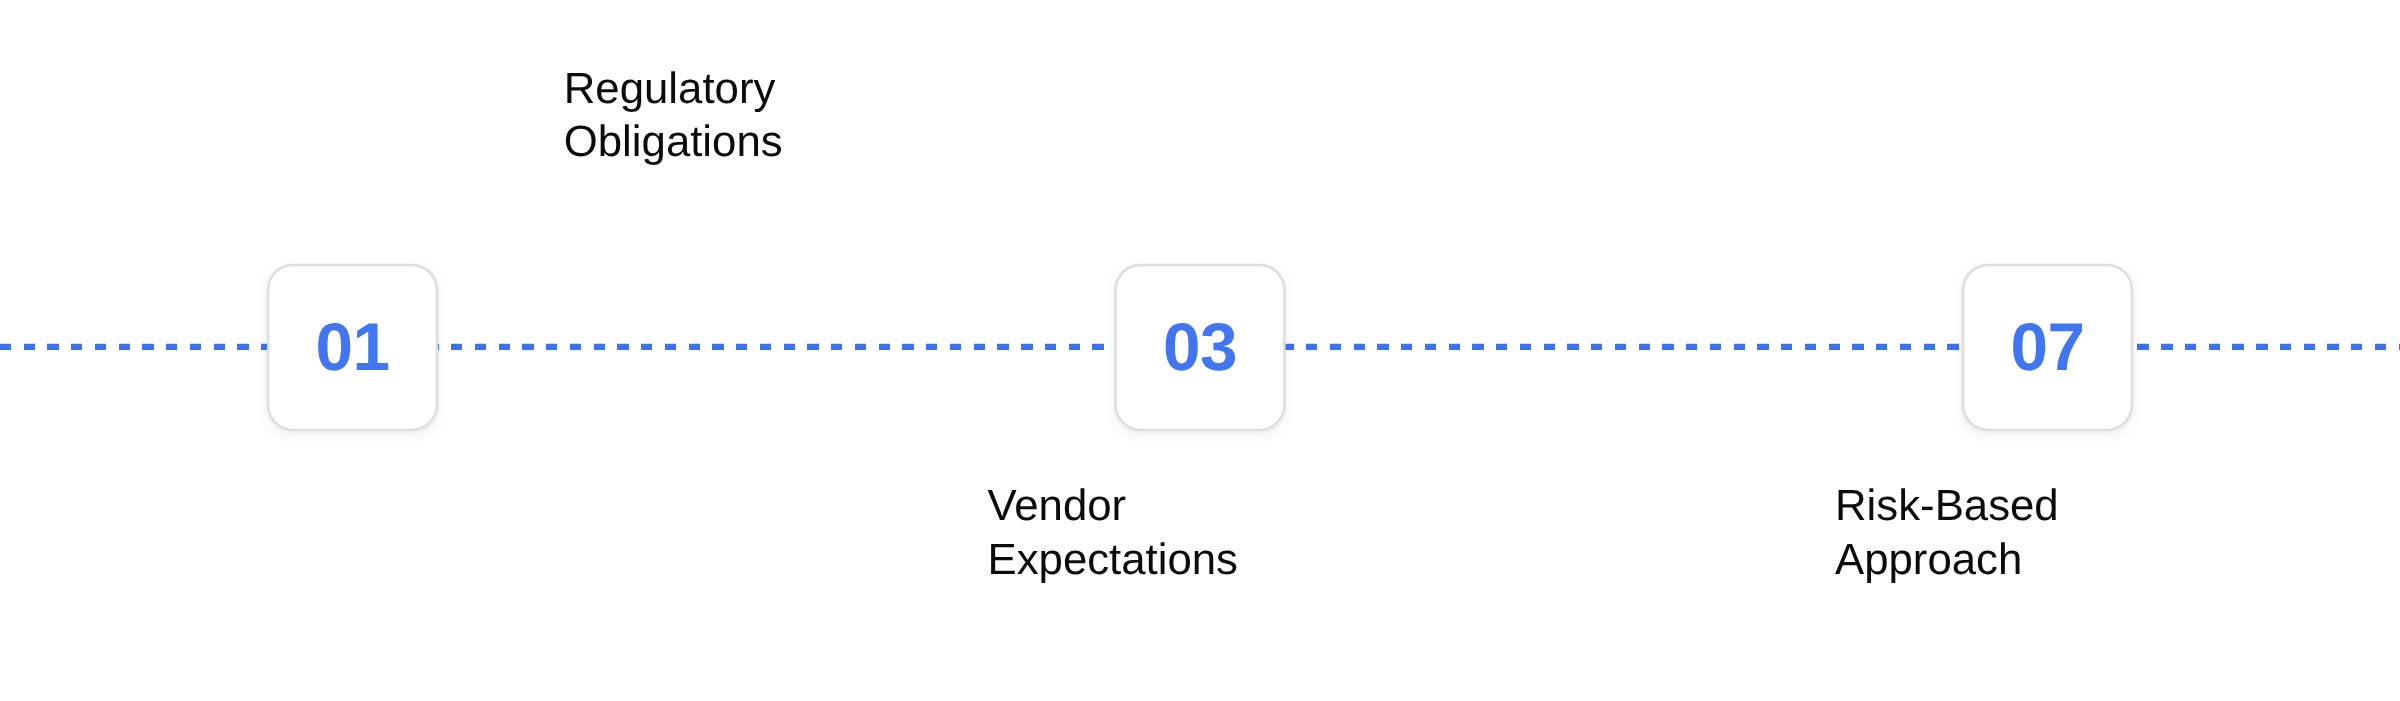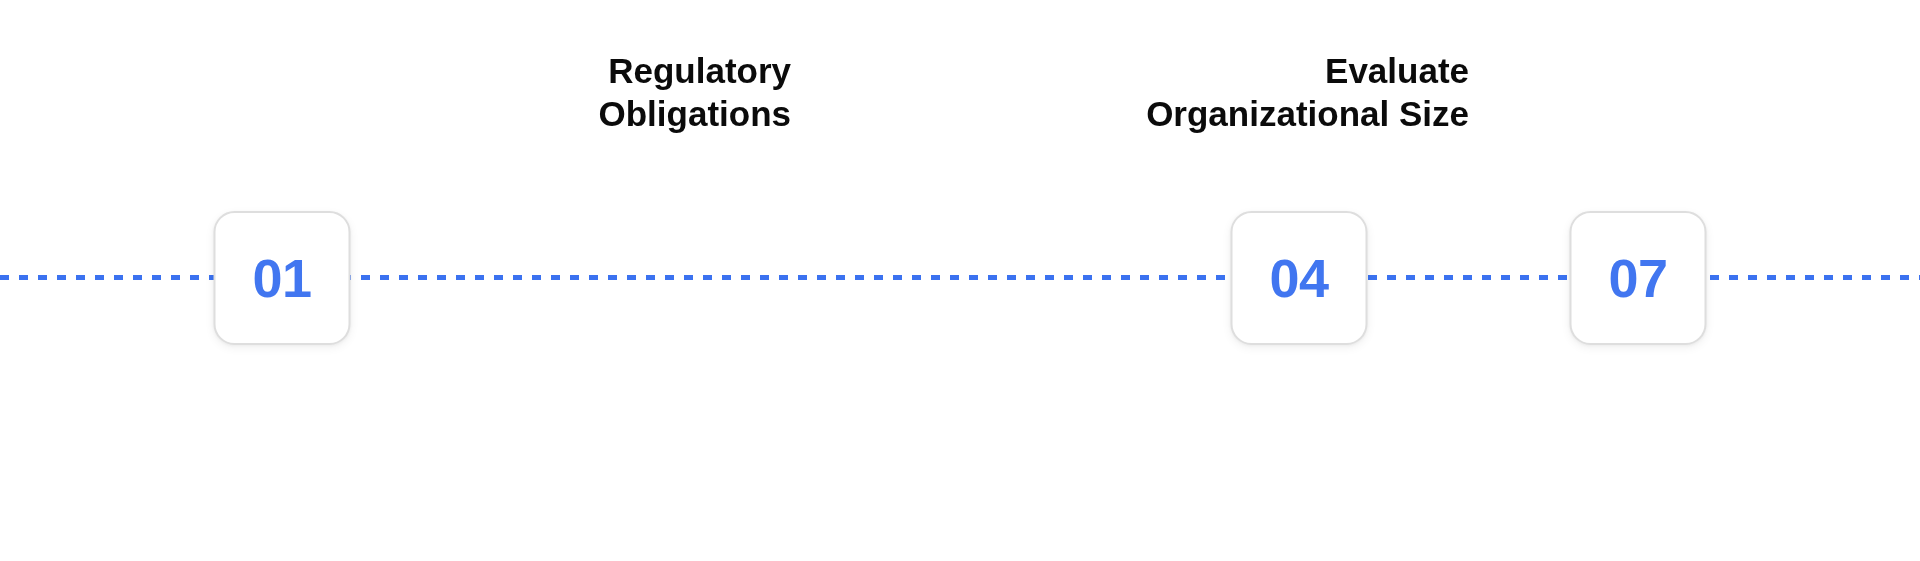--- a/index.html
+++ b/index.html
@@ -76,25 +76,25 @@
     letter-spacing: -0.5px;
     user-select: none;
   }
 
   
   .label {
     position: absolute;
     left: 50%;
     transform: translateX(-50%);
     width: 340px;
-    text-align: right;
+    text-align: left;
     font-size: 35px;
     line-height: 43px;
     color: #0b0b0b;
-    font-weight: bold;
+    font-weight: normal;
     white-space: pre-line;
     pointer-events: auto;
   }
   .label.above {
     bottom: 426px;          
   }
   .label.below {
     top: 383px;             
   }
 </style>
@@ -110,29 +110,29 @@
       <span class="card-number">01</span>
     </div>
   </div>
 
   <div class="step" style="left:621px;">
     <div class="label above">Regulatory
 Obligations</div>
   </div>
 
   <div class="step" style="left:960px;">
-  </div>
-
-  <div class="step" style="left:1299px;">
-    <div class="label above">Evaluate
-Organizational Size</div>
+    <div class="label below">Vendor
+Expectations</div>
     <div class="card">
-      <span class="card-number">04</span>
+      <span class="card-number">03</span>
     </div>
   </div>
 
+
   <div class="step" style="left:1638px;">
+    <div class="label below">Risk-Based
+Approach</div>
     <div class="card">
       <span class="card-number">07</span>
     </div>
   </div>
 
 </div>
 
 </body></html>

